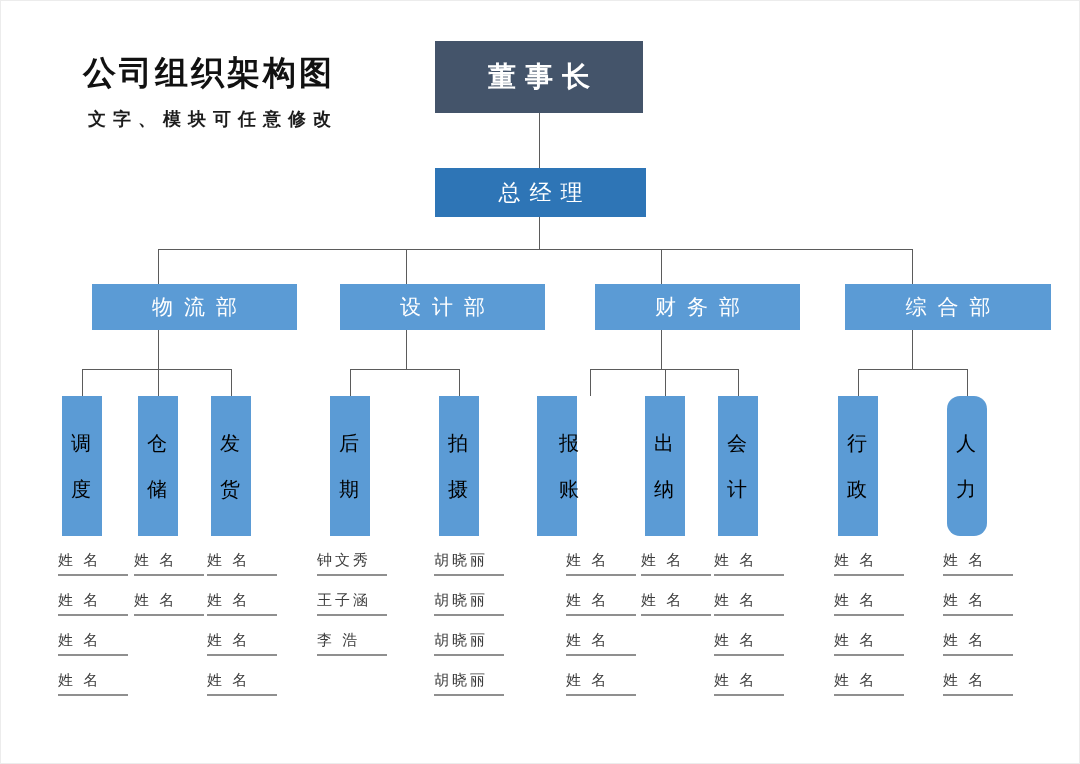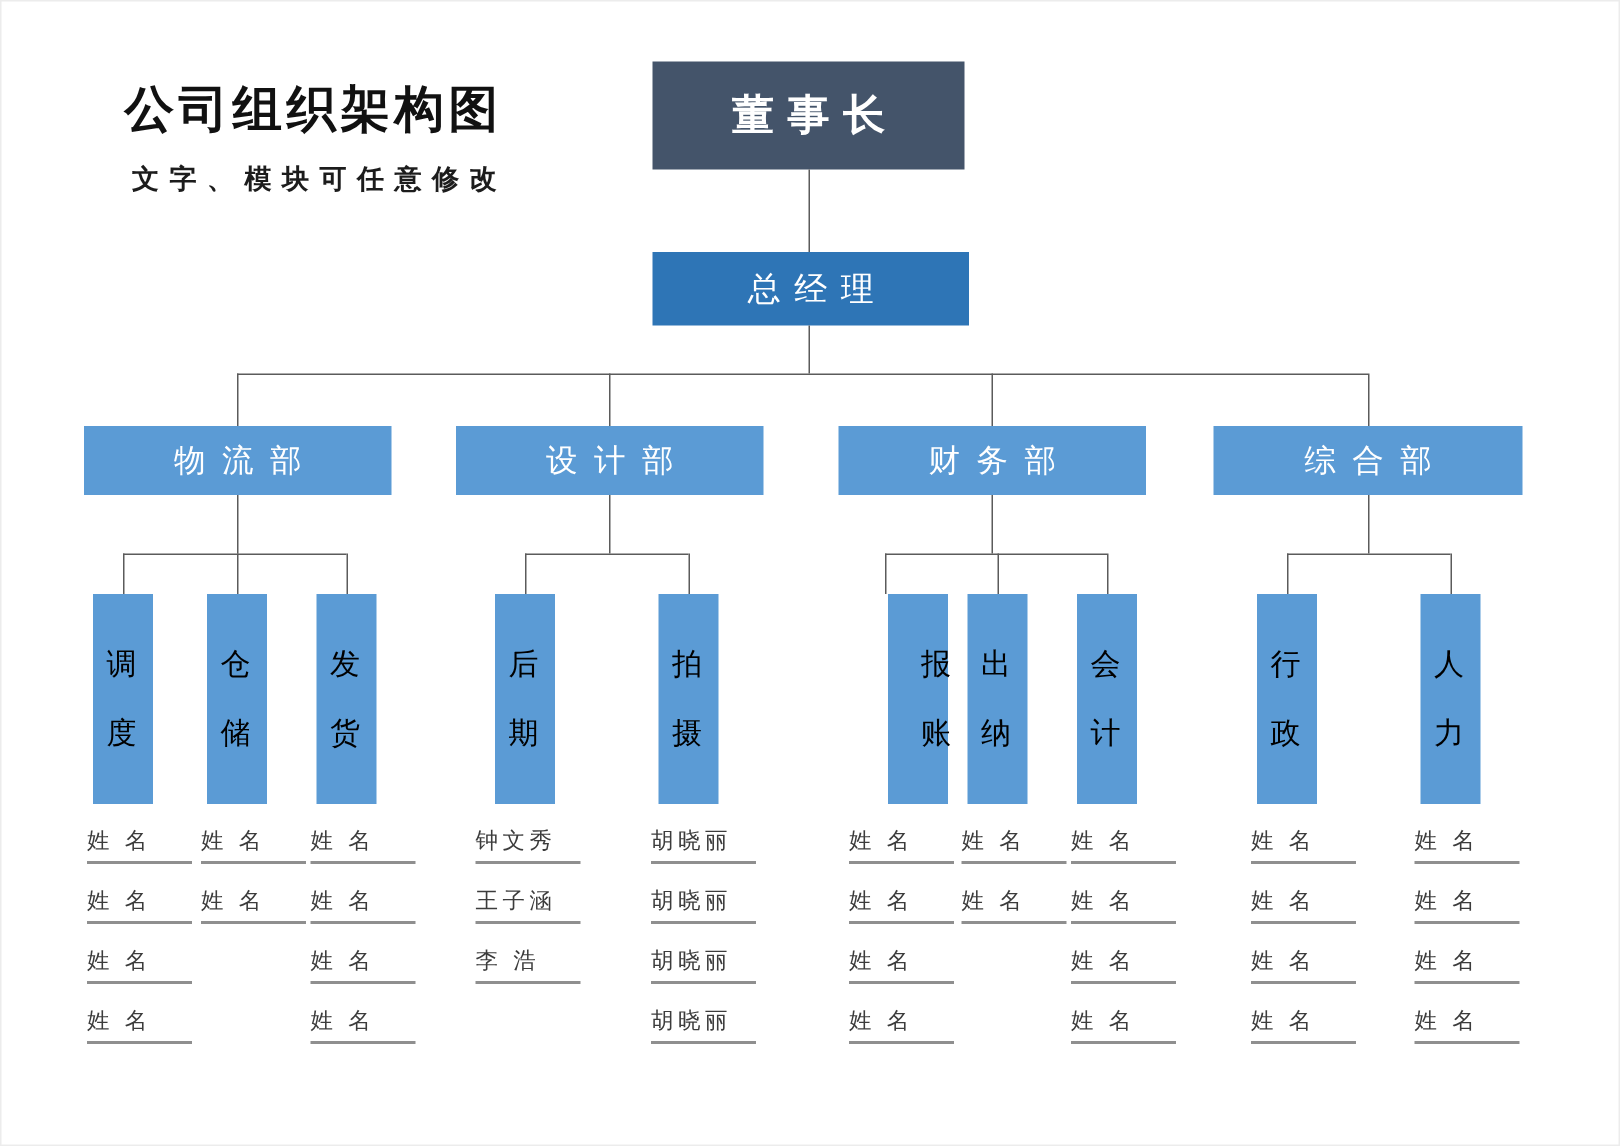--- a/index.html
+++ b/index.html
@@ -7,21 +7,21 @@
     --c-line:#5b5b5b; --c-underline:#8f8f8f;
   }
   *{margin:0;padding:0;box-sizing:border-box;}
   body{background:#fff;font-family:"Liberation Sans","DejaVu Sans",sans-serif;}
   .canvas{position:relative;width:1080px;height:764px;background:#ffffff;overflow:hidden;border:1px solid #ececec;}
   .page-title{position:absolute;left:82px;top:50px;font-size:33px;font-weight:700;color:#111;letter-spacing:3px;}
   .page-subtitle{position:absolute;left:87px;top:106px;font-size:18px;font-weight:700;color:#1c1c1c;letter-spacing:7px;}
   .box{position:absolute;display:flex;align-items:center;justify-content:center;color:#fff;font-family:Liberation Serif, serif;}
   .box-root{left:434px;top:40px;width:208px;height:72px;background:var(--c-root);font-size:28px;font-weight:700;letter-spacing:9px;padding-left:9px;}
   .box-manager{left:434px;top:167px;width:211px;height:49px;background:var(--c-manager);font-size:22px;font-weight:500;letter-spacing:9px;padding-left:9px;}
-  .box-dept{top:283px;height:46px;background:var(--c-dept);font-size:21px;font-weight:500;letter-spacing:11px;padding-left:11px;}
+  .box-dept{top:283px;height:46px;background:var(--c-dept);font-size:21px;font-weight:500;letter-spacing:11px;padding-left:11px;margin-left:36px;}
   .box-unit{top:395px;width:40px;height:140px;background:var(--c-dept);align-items:flex-start;padding-top:24px;}
   .unit-label{width:22px;text-align:left;font-size:20px;line-height:46px;color:#000000;}
   .vline{position:absolute;width:1px;background:var(--c-line);}
   .hline{position:absolute;height:1px;background:var(--c-line);}
   .name-col{position:absolute;top:550px;width:70px;}
   .name-item{display:block;width:70px;font-size:15px;letter-spacing:3px;color:#3c3c3c;padding-bottom:4px;border-bottom:2px solid var(--c-underline);margin-bottom:15px;white-space:nowrap;}
 </style>
 </head>
 <body>
 
@@ -77,33 +77,33 @@
     </div>
   <div class="box box-unit" style="left:210px;">
       <span class="unit-label">发货</span>
     </div>
   <div class="box box-unit" style="left:329px;">
       <span class="unit-label">后期</span>
     </div>
   <div class="box box-unit" style="left:438px;">
       <span class="unit-label">拍摄</span>
     </div>
-  <div class="box box-unit" style="left:591px;padding-left:24px;">
+  <div class="box box-unit" style="left:536px;padding-left:24px;">
       <span class="unit-label">报账</span>
     </div>
   <div class="box box-unit" style="left:644px;">
       <span class="unit-label">出纳</span>
     </div>
   <div class="box box-unit" style="left:717px;">
       <span class="unit-label">会计</span>
     </div>
   <div class="box box-unit" style="left:837px;">
       <span class="unit-label">行政</span>
     </div>
-  <div class="box box-unit" style="left:946px;">
+  <div class="box box-unit" style="left:946px;border-radius:13px;">
       <span class="unit-label">人力</span>
     </div>
 
   <div class="name-col" style="left:57px;">
       <div class="name-item">姓 名</div>
       <div class="name-item">姓 名</div>
       <div class="name-item">姓 名</div>
       <div class="name-item">姓 名</div>
     </div>
   <div class="name-col" style="left:133px;">

